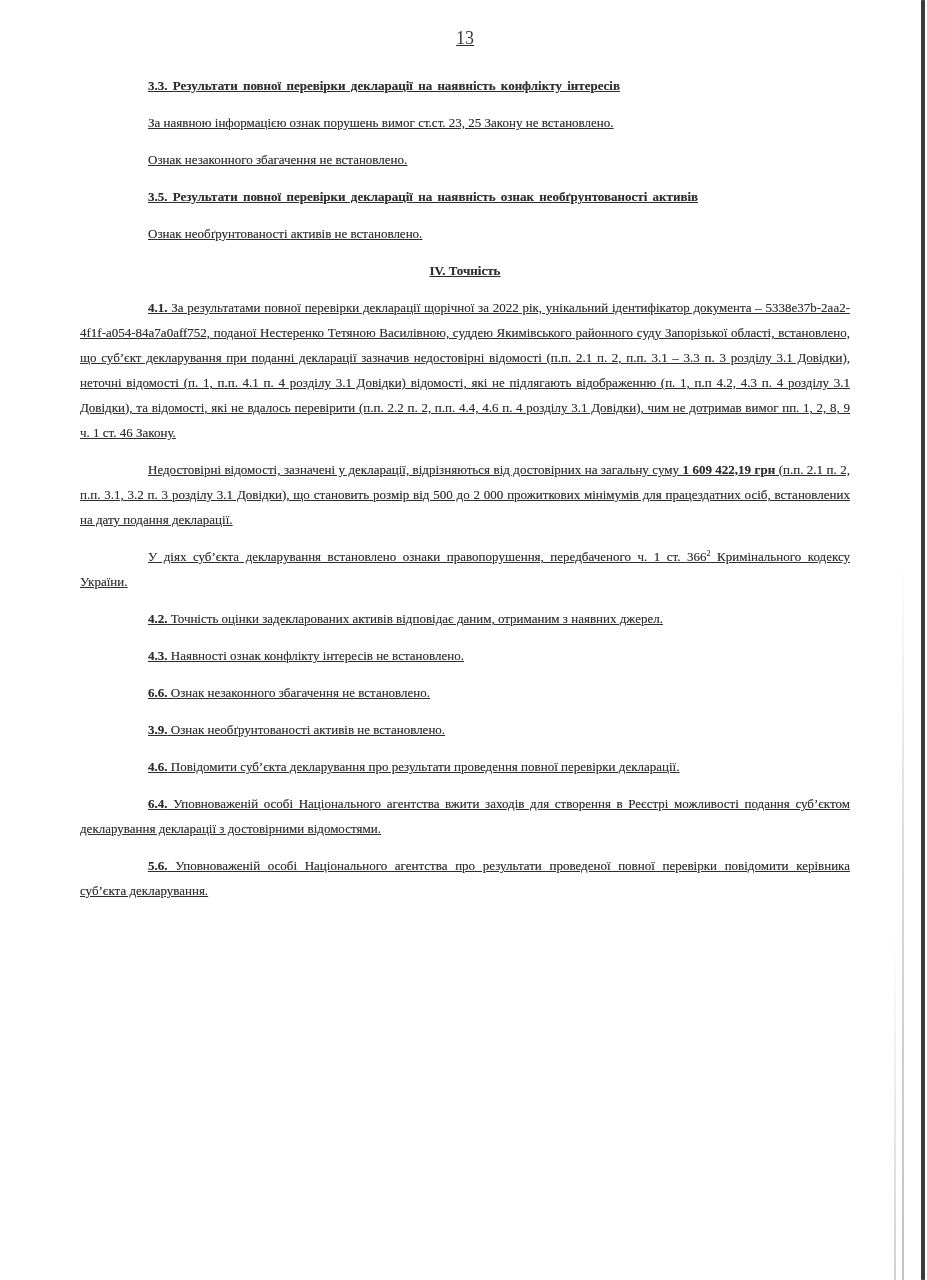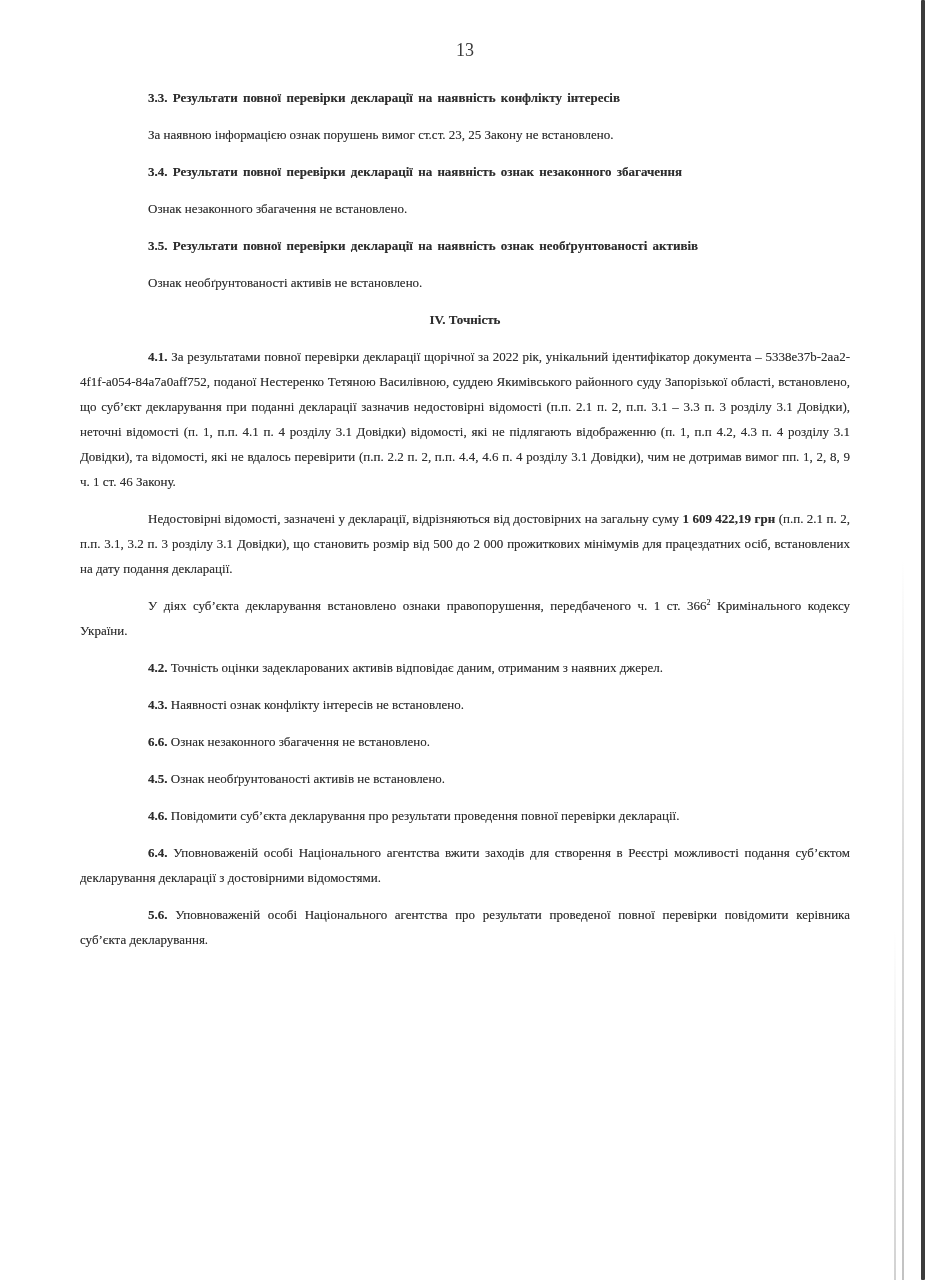--- a/index.html
+++ b/index.html
@@ -5,22 +5,23 @@
   * { margin: 0; padding: 0; box-sizing: border-box; }
   html, body { background: #ffffff; }
   body {
     width: 927px; height: 1280px;
     position: relative; overflow: hidden;
     font-family: "Liberation Serif", "DejaVu Serif", serif;
     color: #2e2e2e;
   }
   .page {
     width: 927px; height: 1280px;
-    padding: 40px 77px 0 80px;
+    padding: 28px 77px 0 80px;
     position: relative;
+    text-decoration: underline;
   }
   .page-number {
     text-align: center;
     font-size: 18px;
     color: #3a3a3a;
     margin-bottom: 24px;
   }
   .doc-body p {
     font-size: 13px;
     line-height: 25px;
@@ -67,32 +68,31 @@
 </style>
 </head>
 <body>
 
 <main class="page">
   <div class="page-number">13</div>
 
   <div class="doc-body">
       <p class="heading"><span>3.3. Результати повної перевірки декларації на наявність конфлікту інтересів</span></p>
       <p class="para"><span>За наявною інформацією ознак порушень вимог ст.ст. 23, 25 Закону не встановлено.</span></p>
-      <p class="heading"><span>3.4. Результати повної перевірки декларації на наявність ознак незаконного збагачення</span></p>
       <p class="para"><span>Ознак незаконного збагачення не встановлено.</span></p>
       <p class="heading"><span>3.5. Результати повної перевірки декларації на наявність ознак необґрунтованості активів</span></p>
       <p class="para"><span>Ознак необґрунтованості активів не встановлено.</span></p>
       <p class="center-heading"><span>IV. Точність</span></p>
       <p class="para"><span class="b">4.1.</span><span> За результатами повної перевірки декларації щорічної за 2022 рік, унікальний ідентифікатор документа – 5338e37b-2aa2-4f1f-a054-84a7a0aff752, поданої Нестеренко Тетяною Василівною, суддею Якимівського районного суду Запорізької області, встановлено, що суб’єкт декларування при поданні декларації зазначив недостовірні відомості (п.п. 2.1 п. 2, п.п. 3.1 – 3.3 п. 3 розділу 3.1 Довідки), неточні відомості (п. 1, п.п. 4.1 п. 4 розділу 3.1 Довідки) відомості, які не підлягають відображенню (п. 1, п.п 4.2, 4.3 п. 4 розділу 3.1 Довідки), та відомості, які не вдалось перевірити (п.п. 2.2 п. 2, п.п. 4.4, 4.6 п. 4 розділу 3.1 Довідки), чим не дотримав вимог пп. 1, 2, 8, 9 ч. 1 ст. 46 Закону.</span></p>
       <p class="para"><span>Недостовірні відомості, зазначені у декларації, відрізняються від достовірних на загальну суму </span><span class="b">1 609 422,19 грн</span><span> (п.п. 2.1 п. 2, п.п. 3.1, 3.2 п. 3 розділу 3.1 Довідки), що становить розмір від 500 до 2 000 прожиткових мінімумів для працездатних осіб, встановлених на дату подання декларації.</span></p>
       <p class="para"><span>У діях суб’єкта декларування встановлено ознаки правопорушення, передбаченого ч. 1 ст. 366</span><sup>2</sup><span> Кримінального кодексу України.</span></p>
       <p class="para"><span class="b">4.2.</span><span> Точність оцінки задекларованих активів відповідає даним, отриманим з наявних джерел.</span></p>
       <p class="para"><span class="b">4.3.</span><span> Наявності ознак конфлікту інтересів не встановлено.</span></p>
       <p class="para"><span class="b">6.6.</span><span> Ознак незаконного збагачення не встановлено.</span></p>
-      <p class="para"><span class="b">4.5.</span><span> Ознак необґрунтованості активів не встановлено.</span></p>
+      <p class="para"><span class="b">3.9.</span><span> Ознак необґрунтованості активів не встановлено.</span></p>
       <p class="para"><span class="b">4.6.</span><span> Повідомити суб’єкта декларування про результати проведення повної перевірки декларації.</span></p>
       <p class="para"><span class="b">6.4.</span><span> Уповноваженій особі Національного агентства вжити заходів для створення в Реєстрі можливості подання суб’єктом декларування декларації з достовірними відомостями.</span></p>
       <p class="para"><span class="b">5.6.</span><span> Уповноваженій особі Національного агентства про результати проведеної повної перевірки повідомити керівника суб’єкта декларування.</span></p>
     </div>
 
   <div class="scan-edge-line"></div>
   <div class="scan-streak-1"></div>
   <div class="scan-streak-2"></div>
 </main>
 

